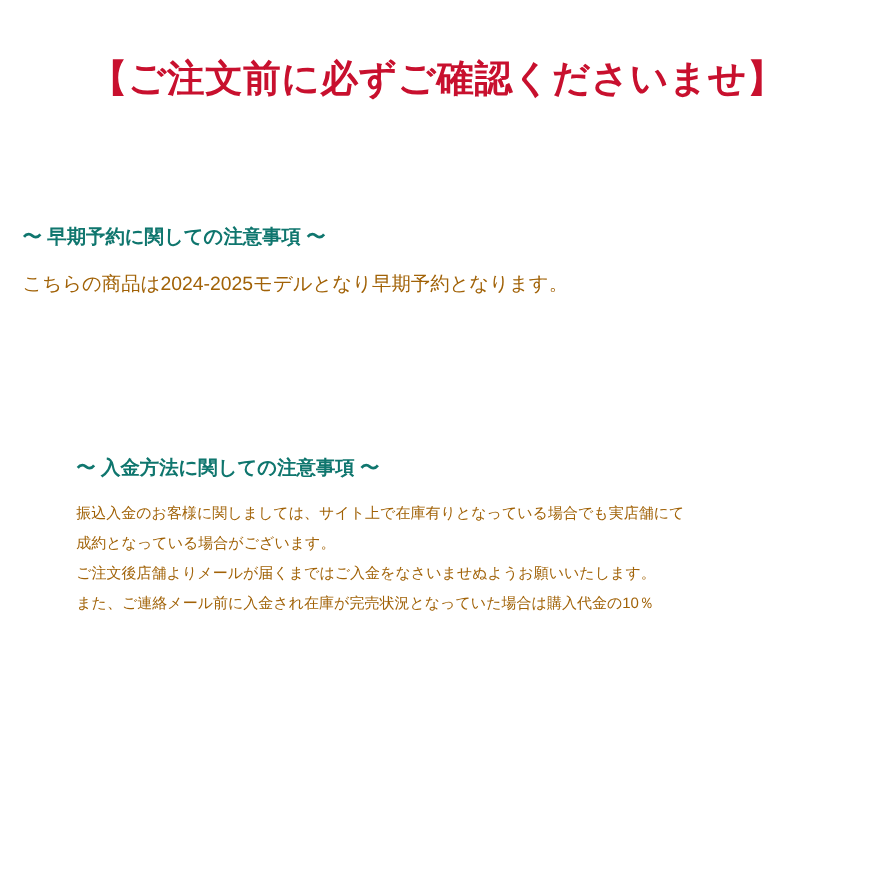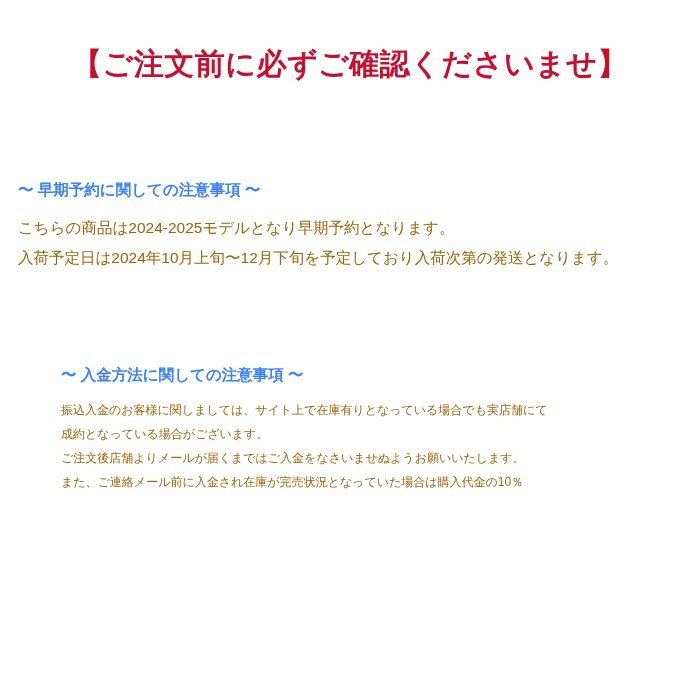--- a/index.html
+++ b/index.html
@@ -36,21 +36,21 @@
   .body-block {
     position: absolute;
     left: 18px;
     width: 668px;
   }
   .block-1 { top: 178px; }
   .block-2 { top: 363px; margin-left: 43px; }
   .section-title {
     font-size: 15.5px;
     font-weight: bold;
-    color: #3b82f6;
+    color: #0f766e;
     margin: 0 0 12px 0;
     line-height: 1.5;
   }
   .para-line {
     font-size: 15.5px;
     line-height: 1.95;
     color: #a16207;
     margin: 0;
     white-space: nowrap;
   }
@@ -62,21 +62,20 @@
 </head>
 <body>
 
 <div class="page">
 
   <div class="headline">【ご注文前に必ずご確認くださいませ】</div>
 
   <div class="body-block block-1">
     <p class="section-title">〜 早期予約に関しての注意事項 〜</p>
     <p class="para-line">こちらの商品は2024-2025モデルとなり早期予約となります。</p>
-    <p class="para-line">入荷予定日は2024年10月上旬〜12月下旬を予定しており入荷次第の発送となります。</p>
   </div>
 
   <div class="body-block block-2">
     <p class="section-title">〜 入金方法に関しての注意事項 〜</p>
     <p class="para-line">振込入金のお客様に関しましては、サイト上で在庫有りとなっている場合でも実店舗にて</p>
     <p class="para-line">成約となっている場合がございます。</p>
     <p class="para-line">ご注文後店舗よりメールが届くまではご入金をなさいませぬようお願いいたします。</p>
     <p class="para-line">また、ご連絡メール前に入金され在庫が完売状況となっていた場合は購入代金の10％</p>
   </div>
 

